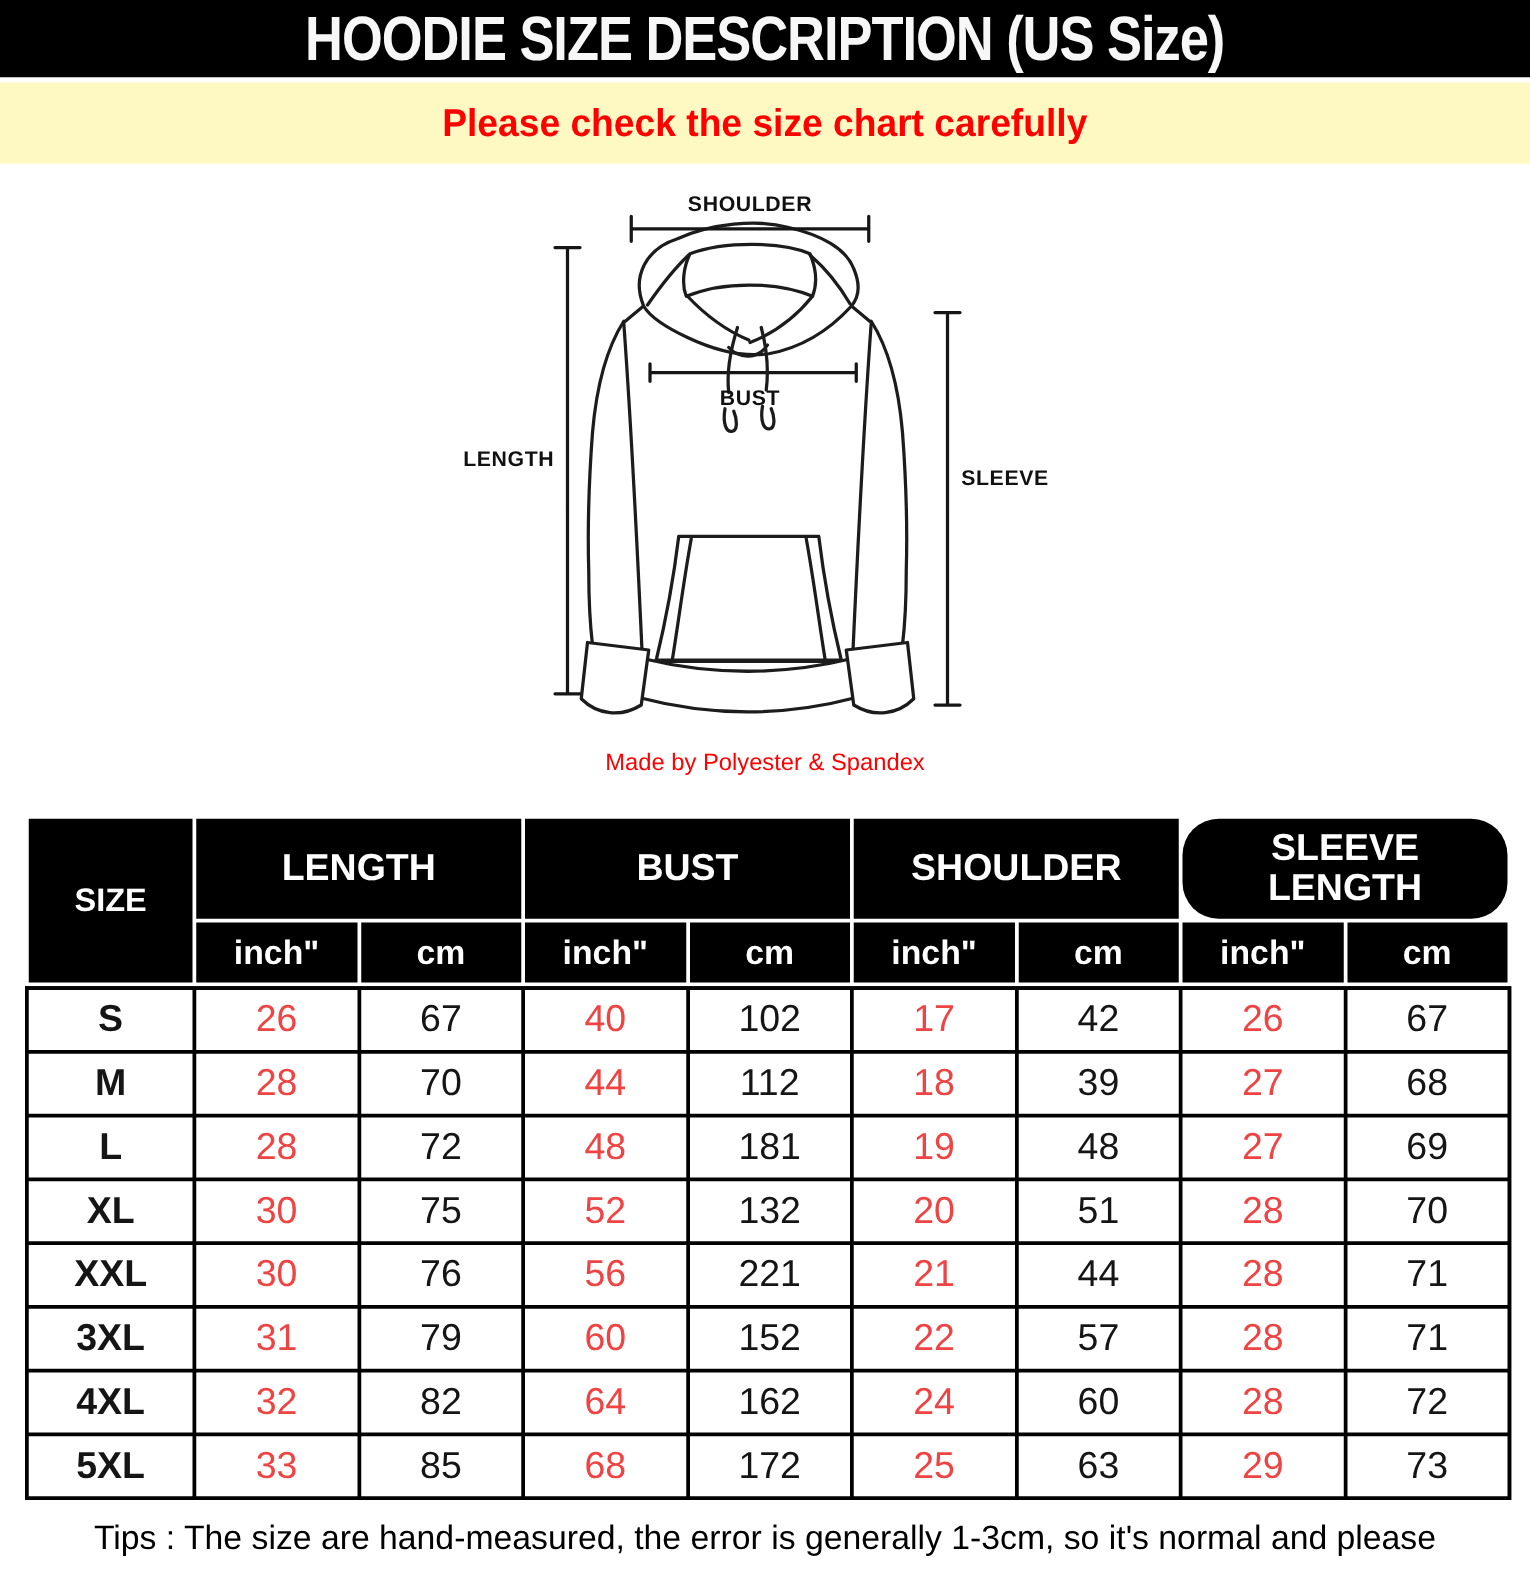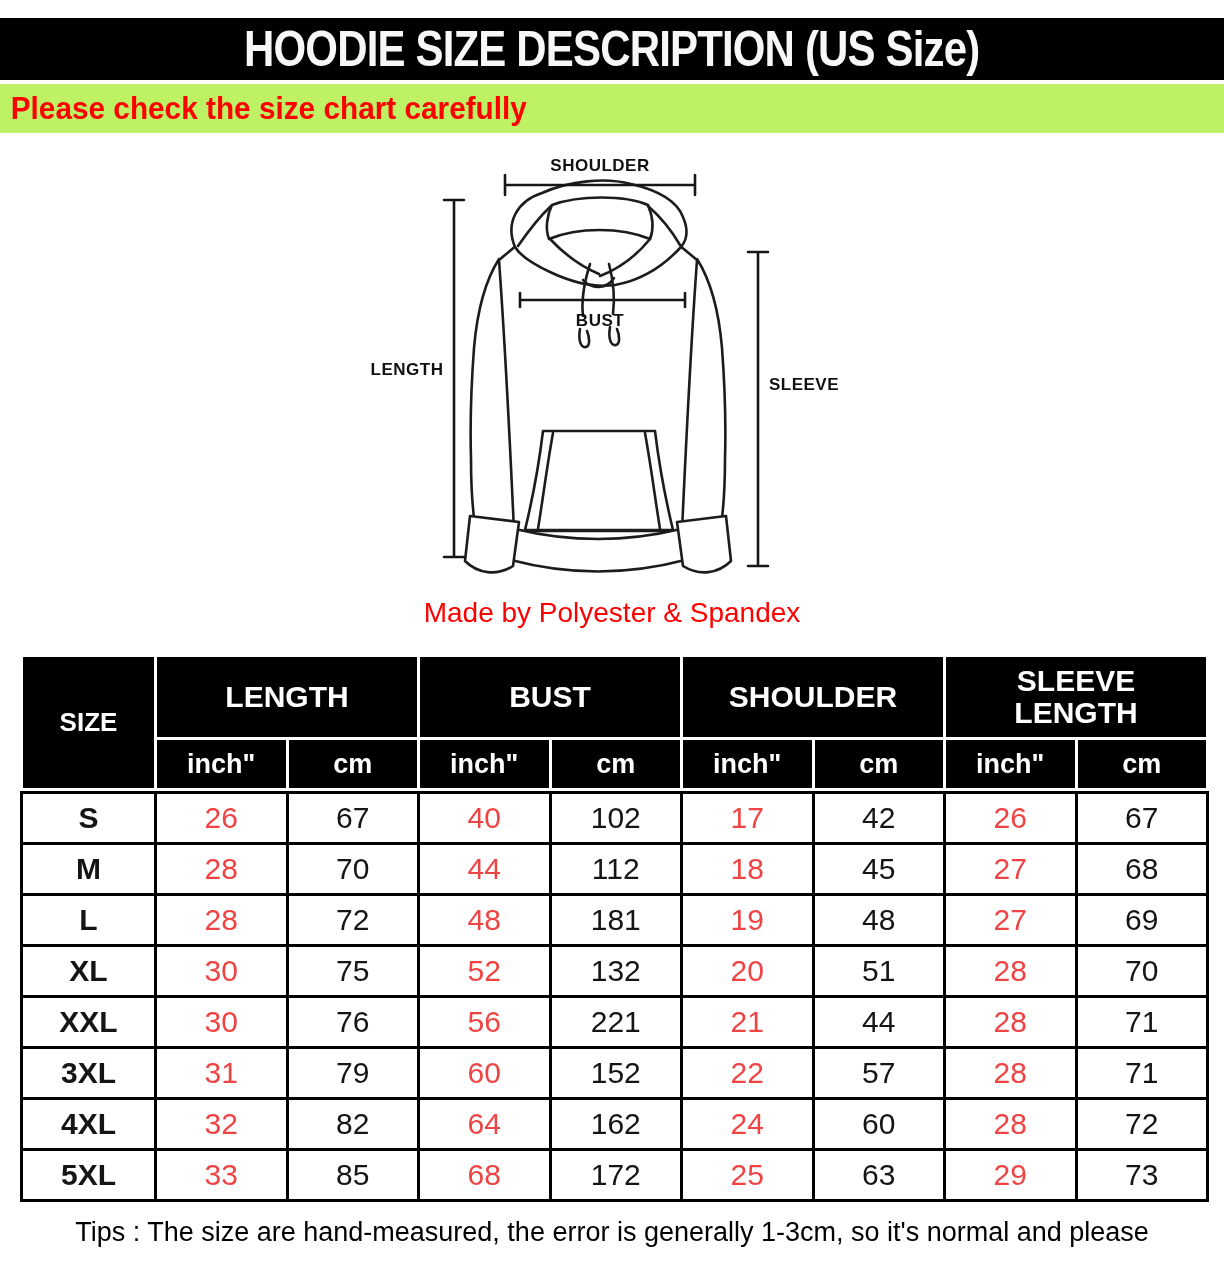--- a/index.html
+++ b/index.html
@@ -3,40 +3,40 @@
 <meta charset="utf-8">
 <style>
   html,body { margin:0; padding:0; }
   body {
     width:1224px; height:1273px; background:#ffffff;
     font-family:"Liberation Sans", sans-serif;
     -webkit-font-smoothing:antialiased;
     overflow:hidden;
   }
   
-  .banner1 { height:62px; background:#000; display:flex; align-items:center; justify-content:center;margin-top:18px; }
+  .banner1 { height:62px; background:#000; display:flex; align-items:center; justify-content:center; }
   .banner1 .t { color:#f7f7f7; font-size:50px; font-weight:bold; white-space:nowrap;
                 transform:scaleX(0.84); letter-spacing:-1px; }
   .divider { height:4px; background:#ffffff; }
-  .banner2 { height:49px; background:#bef264; display:flex; align-items:center; justify-content:flex-start; }
+  .banner2 { height:65px; background:#fef9c3; display:flex; align-items:center; justify-content:center; }
   .banner2 .t { color:#ff0000; font-size:31px; font-weight:bold; white-space:nowrap; transform:scaleX(0.96); }
 
   
   .diagram { width:530px; margin:0 auto; display:block; }
   .dim-label { font:bold 17px "Liberation Sans", sans-serif; fill:#111; letter-spacing:0.5px; }
-  .material-note { text-align:center; color:#ff0000; font-size:28px; height:32px; line-height:28px; }
+  .material-note { text-align:center; color:#ff0000; font-size:19px; height:32px; line-height:28px; }
 
   
   .size-table { width:1183px; margin:26px 0 0 23px; }
   .thead { display:grid; grid-template-columns:131px repeat(8,1fr); grid-template-rows:80px 48px; gap:3px; }
   .th { background:#000; color:#fff; display:flex; align-items:center; justify-content:center;
         text-align:center; font-weight:bold; }
   .th.corner { grid-row:1 / 3; grid-column:1; font-size:26px; }
   .th.group { grid-column:span 2; font-size:30px; line-height:1.08; }
-  .th.narrow { padding:0 52px; }
+  .th.narrow { padding:0 52px;border-radius:29px; }
   .th.unit { font-size:27px; }
   .tbody { display:grid; grid-template-columns:131px repeat(8,1fr); grid-auto-rows:48px; gap:3px;
            background:#000; border:3px solid #000; box-sizing:border-box;
            width:1189px; margin-left:-3px; margin-top:3px; }
   .trow { display:contents; }
   .tcell { background:#fff; display:flex; align-items:center; justify-content:center;
            font-size:30px; color:#151515; }
   .tcell.size-cell { font-weight:bold; }
   .tcell.inch-val { color:#ef4444; }
 
@@ -117,21 +117,21 @@
     <div class="th unit">inch"</div>
     <div class="th unit">cm</div>
     <div class="th unit">inch"</div>
     <div class="th unit">cm</div>
     <div class="th unit">inch"</div>
     <div class="th unit">cm</div>
   </div>
 
   <div class="tbody">
       <div class="trow"><div class="tcell size-cell">S</div><div class="tcell inch-val">26</div><div class="tcell">67</div><div class="tcell inch-val">40</div><div class="tcell">102</div><div class="tcell inch-val">17</div><div class="tcell">42</div><div class="tcell inch-val">26</div><div class="tcell">67</div></div>
-      <div class="trow"><div class="tcell size-cell">M</div><div class="tcell inch-val">28</div><div class="tcell">70</div><div class="tcell inch-val">44</div><div class="tcell">112</div><div class="tcell inch-val">18</div><div class="tcell">45</div><div class="tcell inch-val">27</div><div class="tcell">68</div></div>
+      <div class="trow"><div class="tcell size-cell">M</div><div class="tcell inch-val">28</div><div class="tcell">70</div><div class="tcell inch-val">44</div><div class="tcell">112</div><div class="tcell inch-val">18</div><div class="tcell">39</div><div class="tcell inch-val">27</div><div class="tcell">68</div></div>
       <div class="trow"><div class="tcell size-cell">L</div><div class="tcell inch-val">28</div><div class="tcell">72</div><div class="tcell inch-val">48</div><div class="tcell">181</div><div class="tcell inch-val">19</div><div class="tcell">48</div><div class="tcell inch-val">27</div><div class="tcell">69</div></div>
       <div class="trow"><div class="tcell size-cell">XL</div><div class="tcell inch-val">30</div><div class="tcell">75</div><div class="tcell inch-val">52</div><div class="tcell">132</div><div class="tcell inch-val">20</div><div class="tcell">51</div><div class="tcell inch-val">28</div><div class="tcell">70</div></div>
       <div class="trow"><div class="tcell size-cell">XXL</div><div class="tcell inch-val">30</div><div class="tcell">76</div><div class="tcell inch-val">56</div><div class="tcell">221</div><div class="tcell inch-val">21</div><div class="tcell">44</div><div class="tcell inch-val">28</div><div class="tcell">71</div></div>
       <div class="trow"><div class="tcell size-cell">3XL</div><div class="tcell inch-val">31</div><div class="tcell">79</div><div class="tcell inch-val">60</div><div class="tcell">152</div><div class="tcell inch-val">22</div><div class="tcell">57</div><div class="tcell inch-val">28</div><div class="tcell">71</div></div>
       <div class="trow"><div class="tcell size-cell">4XL</div><div class="tcell inch-val">32</div><div class="tcell">82</div><div class="tcell inch-val">64</div><div class="tcell">162</div><div class="tcell inch-val">24</div><div class="tcell">60</div><div class="tcell inch-val">28</div><div class="tcell">72</div></div>
       <div class="trow"><div class="tcell size-cell">5XL</div><div class="tcell inch-val">33</div><div class="tcell">85</div><div class="tcell inch-val">68</div><div class="tcell">172</div><div class="tcell inch-val">25</div><div class="tcell">63</div><div class="tcell inch-val">29</div><div class="tcell">73</div></div>
     </div>
 </div>
 
 <div class="tips">

